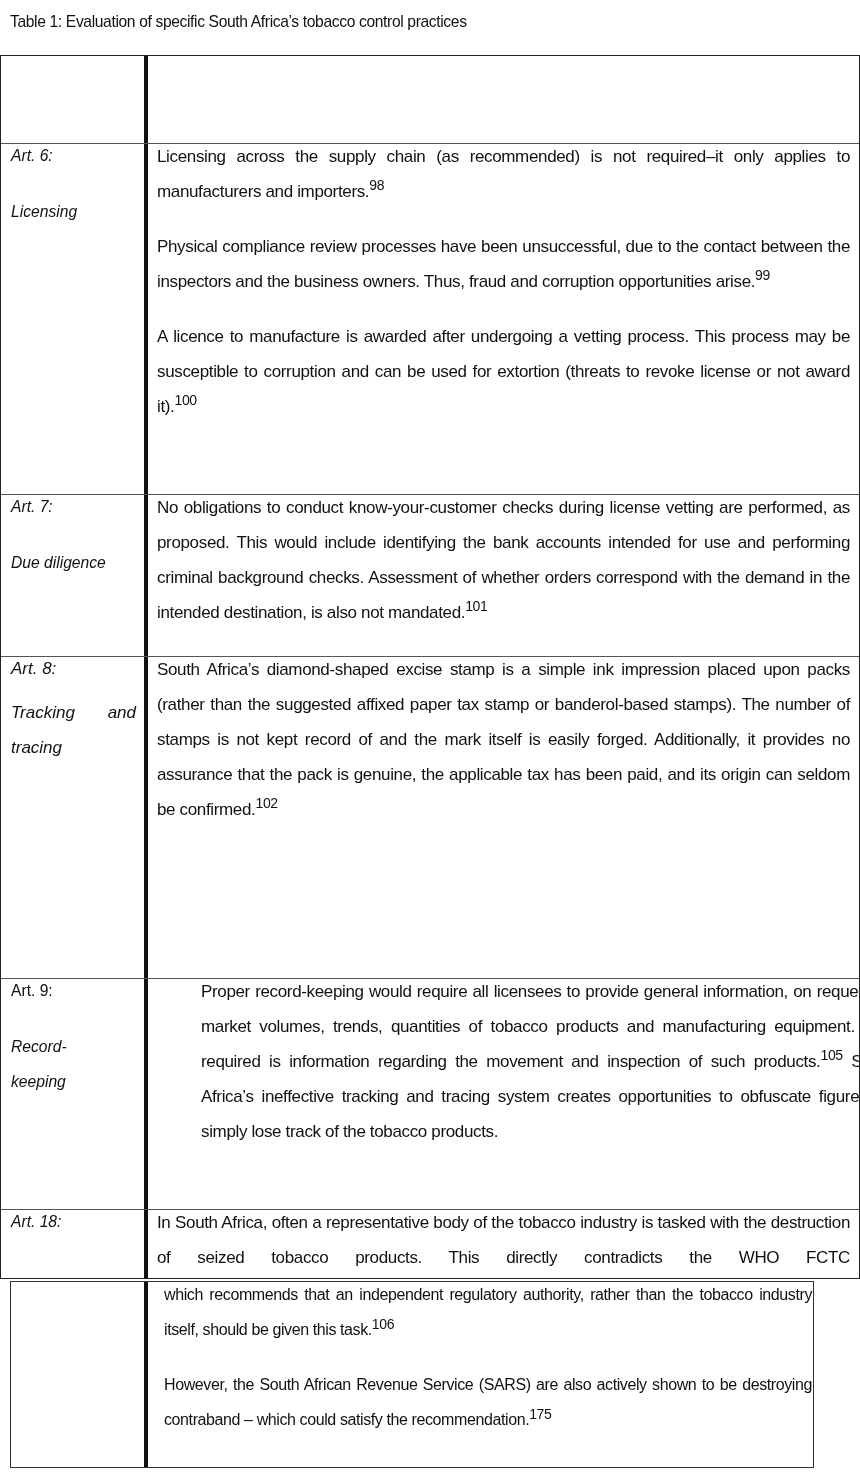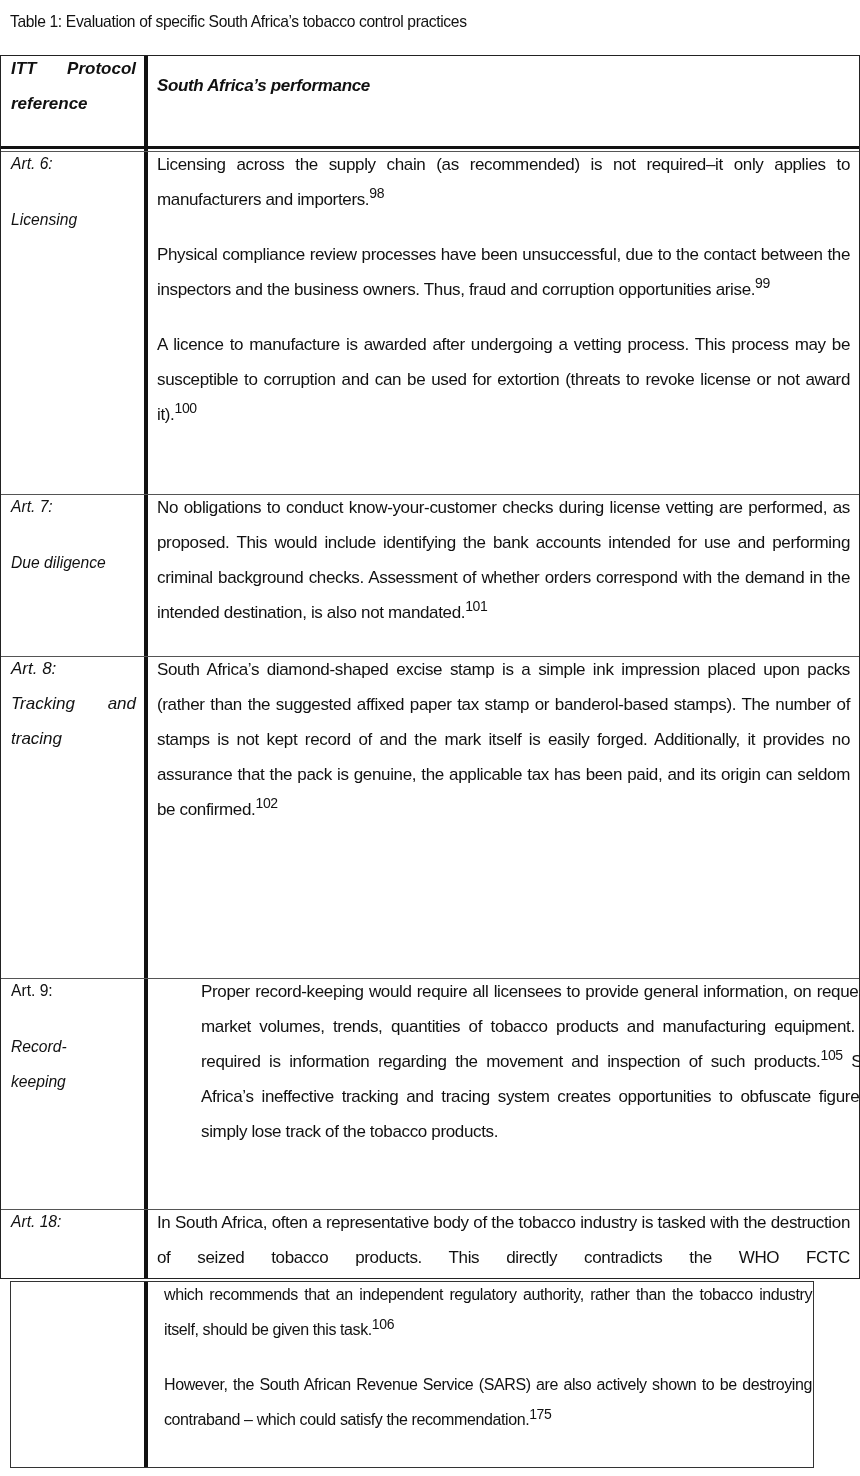--- a/index.html
+++ b/index.html
@@ -24,32 +24,22 @@
 </style>
 </head>
 <body>
 
 <div class="caption">Table 1: Evaluation of specific South Africa’s tobacco control practices</div>
 
 <div class="tbl" style="left:0; top:55px; width:860px; height:1224px;">
 
   <div class="vdiv" style="left:143px;"></div>
 
-  <div class="row" style="top:0; height:93px; border-bottom:3px solid #111;">
-    <div class="left hdr-l" style="top:-5px; width:140px; transform:none;">
-      <div class="justify-pair" style="width:125px;">
-        <span>ITT</span>
-        <span>Protocol</span>
-      </div>
-      <div>reference</div>
-    </div>
-    <div class="right hdr-r" style="left:156px; top:12px;">South Africa’s performance</div>
-  </div>
 
-  <div class="row sep" style="top:95px; height:343px;">
+  <div class="row sep" style="top:87px; height:343px;">
     <div class="left" style="top:-6px;">
       <div>Art. 6:</div>
       <div style="margin-top:21px;">Licensing</div>
     </div>
     <div class="right" style="left:156px; width:693px; top:-5px;">
       <p><span>Licensing across the supply chain (as recommended) is not required–it only applies to manufacturers and importers.</span><sup>98</sup></p>
       <p><span>Physical compliance review processes have been unsuccessful, due to the contact between the inspectors and the business owners. Thus, fraud and corruption opportunities arise.</span><sup>99</sup></p>
       <p><span>A licence to manufacture is awarded after undergoing a vetting process. This process may be susceptible to corruption and can be used for extortion (threats to revoke license or not award it).</span><sup>100</sup></p>
     </div>
   </div>
@@ -60,21 +50,21 @@
       <div style="margin-top:21px;">Due diligence</div>
     </div>
     <div class="right" style="left:156px; width:693px; top:-5px;">
       <p><span>No obligations to conduct know-your-customer checks during license vetting are performed, as proposed. This would include identifying the bank accounts intended for use and performing criminal background checks. Assessment of whether orders correspond with the demand in the intended destination, is also not mandated.</span><sup>101</sup></p>
     </div>
   </div>
 
   <div class="row sep" style="top:600px; height:322px;">
     <div class="left" style="top:-6px; transform:none;">
       <div>Art. 8:</div>
-      <div style="margin-top:0; width:125px;align-items:flex-end;" class="justify-pair">
+      <div style="margin-top:9px; width:125px;align-items:flex-end;" class="justify-pair">
         <span>Tracking</span>
           <span>and</span>
       </div>
       <div>tracing</div>
     </div>
     <div class="right" style="left:156px; width:693px; top:-5px;">
       <p><span>South Africa’s diamond-shaped excise stamp is a simple ink impression placed upon packs (rather than the suggested affixed paper tax stamp or banderol-based stamps). The number of stamps is not kept record of and the mark itself is easily forged. Additionally, it provides no assurance that the pack is genuine, the applicable tax has been paid, and its origin can seldom be confirmed.</span><sup>102</sup></p>
     </div>
   </div>
 

